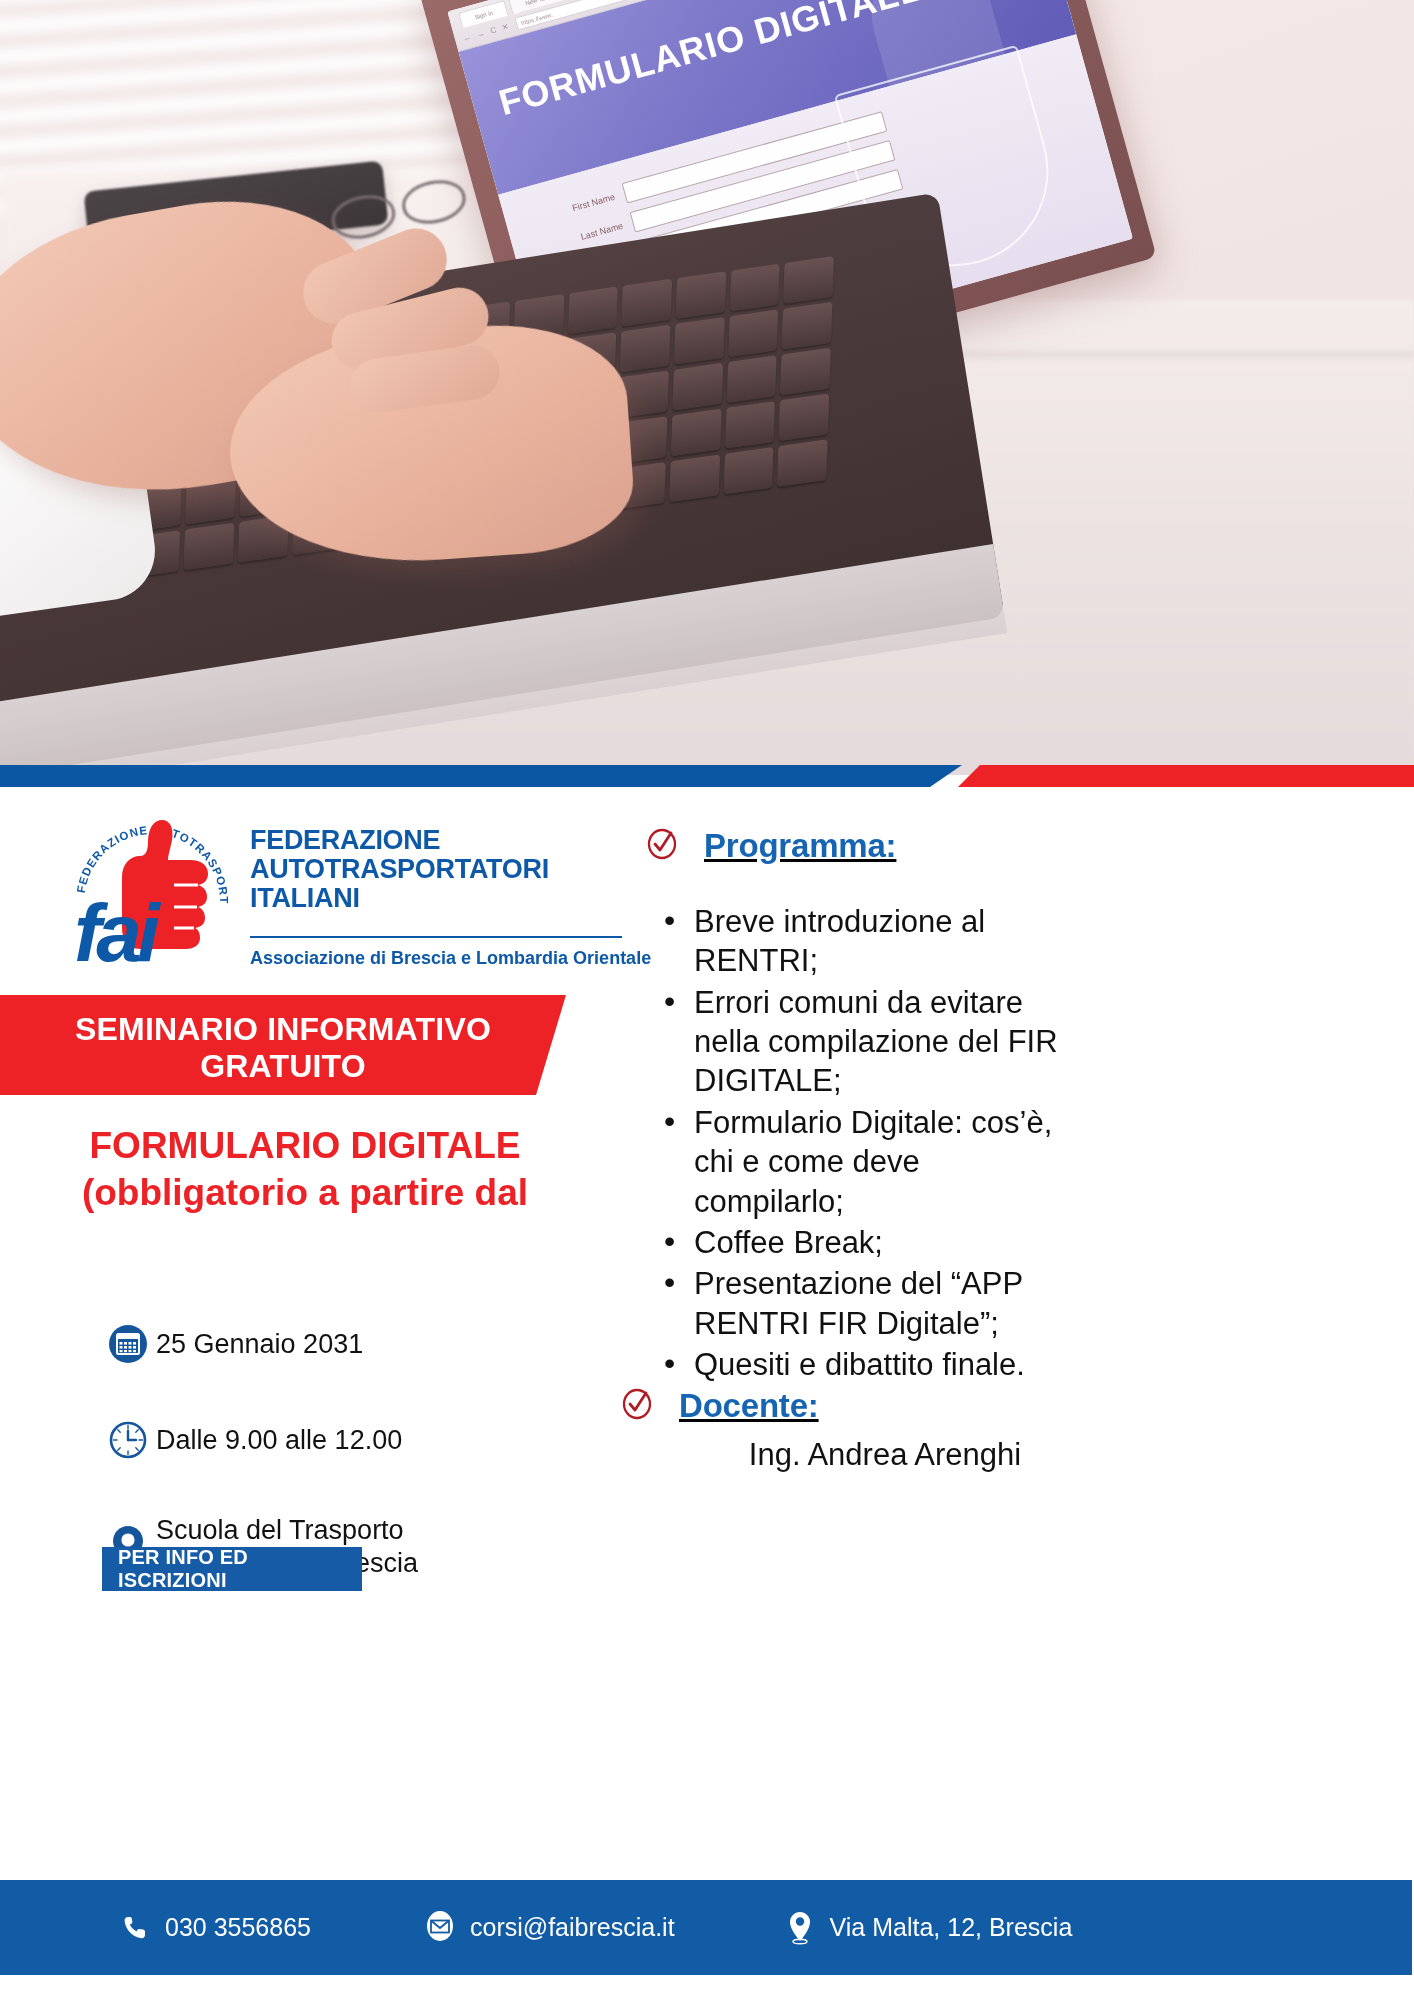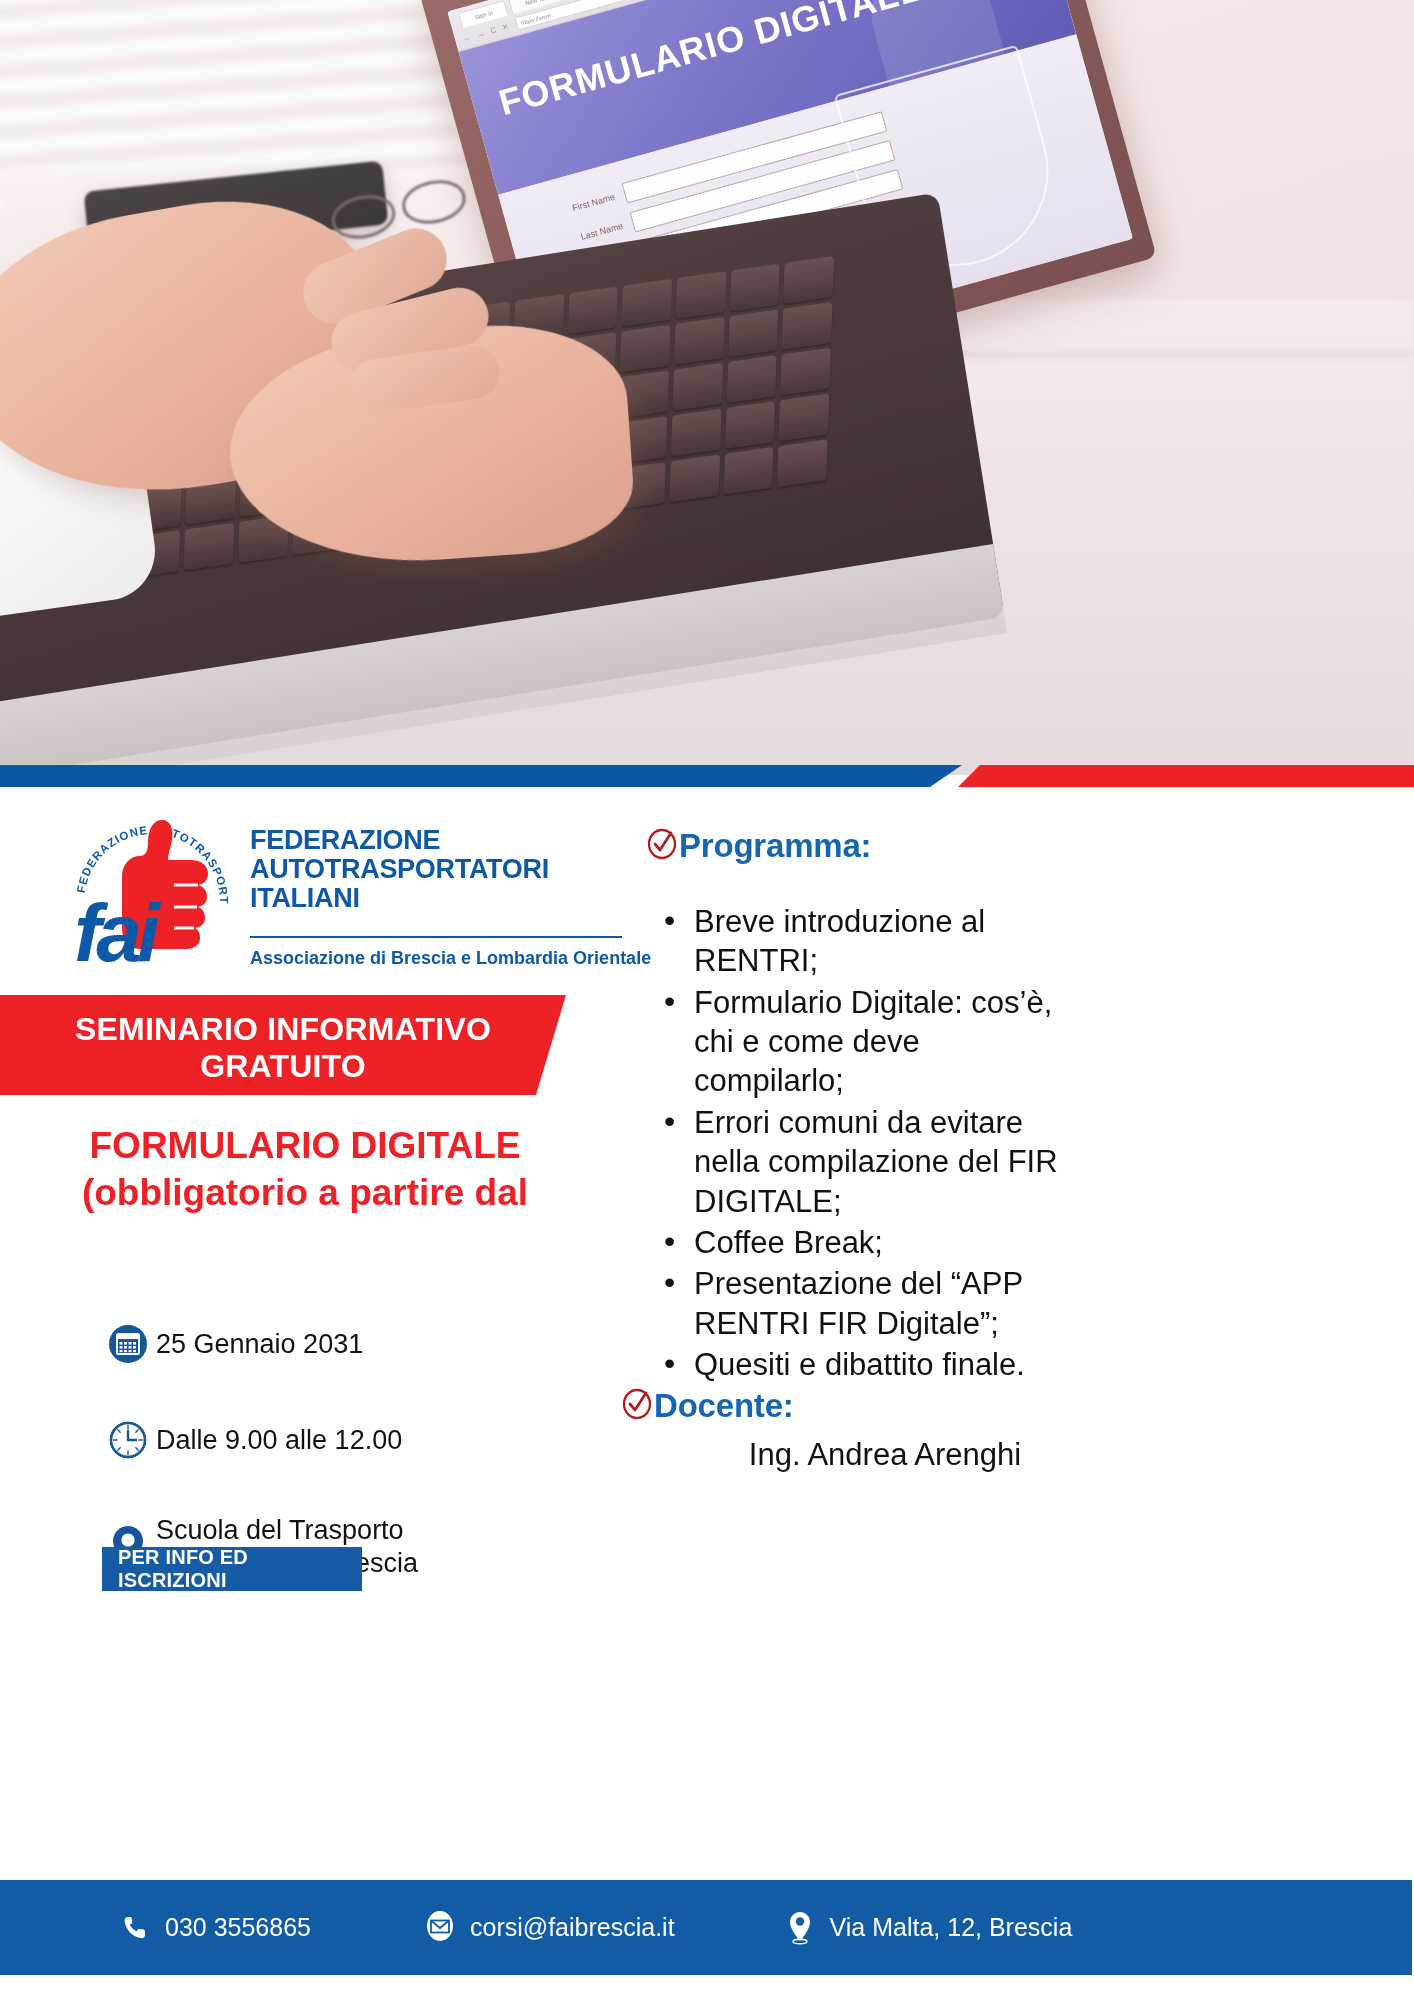--- a/index.html
+++ b/index.html
@@ -240,21 +240,21 @@
   .info-text { font-size:27px; color:#111; line-height:1.22; }
 
   .cta-btn {
     position:absolute; left:102px; top:760px; width:260px; height:44px;
     background:#155ba5; color:#fff; font-size:20px; font-weight:bold;
     display:flex; align-items:center; padding-left:16px; letter-spacing:.2px;
   }
 
   
   .right-col { position:absolute; left:610px; top:0; width:804px; }
-  .sec-head { display:flex; align-items:center; gap:0; }
+  .sec-head { display:flex; align-items:center; gap:25px;text-decoration:underline; }
   .sec-head .title {
     font-size:33px; font-weight:bold; color:#1665b3; letter-spacing:-.2px;
   }
   .programma-head { position:absolute; left:35px; top:40px; }
   .prog-list { position:absolute; left:42px; top:115px; width:420px; }
   .prog-list li {
     list-style:none; position:relative; padding-left:42px;
     font-size:31px; line-height:1.27; color:#111; margin-bottom:2px;
   }
   .prog-list li:before {
@@ -549,22 +549,22 @@
         <svg width="34" height="34" viewBox="0 0 34 34">
           <ellipse cx="17" cy="17" rx="13" ry="14" fill="none" stroke="#b01c24" stroke-width="2.3"></ellipse>
           <path d="M10 17 L15 23 L26 6" fill="none" stroke="#b01c24" stroke-width="2.8" stroke-linecap="round" stroke-linejoin="round"></path>
         </svg>
       </span>
       <span class="title">Programma:</span>
     </div>
 
     <ul class="prog-list">
       <li>Breve introduzione al RENTRI;</li>
+      <li>Errori comuni da evitare nella compilazione del FIR DIGITALE;</li>
       <li>Formulario Digitale: cos’è, chi e come deve compilarlo;</li>
-      <li>Errori comuni da evitare nella compilazione del FIR DIGITALE;</li>
       <li>Coffee Break;</li>
       <li>Presentazione del “APP RENTRI FIR Digitale”;</li>
       <li>Quesiti e dibattito finale.</li>
     </ul>
 
     <div class="sec-head docente-head">
       <span>
         <svg width="34" height="34" viewBox="0 0 34 34">
           <ellipse cx="17" cy="17" rx="13" ry="14" fill="none" stroke="#b01c24" stroke-width="2.3"></ellipse>
           <path d="M10 17 L15 23 L26 6" fill="none" stroke="#b01c24" stroke-width="2.8" stroke-linecap="round" stroke-linejoin="round"></path>

